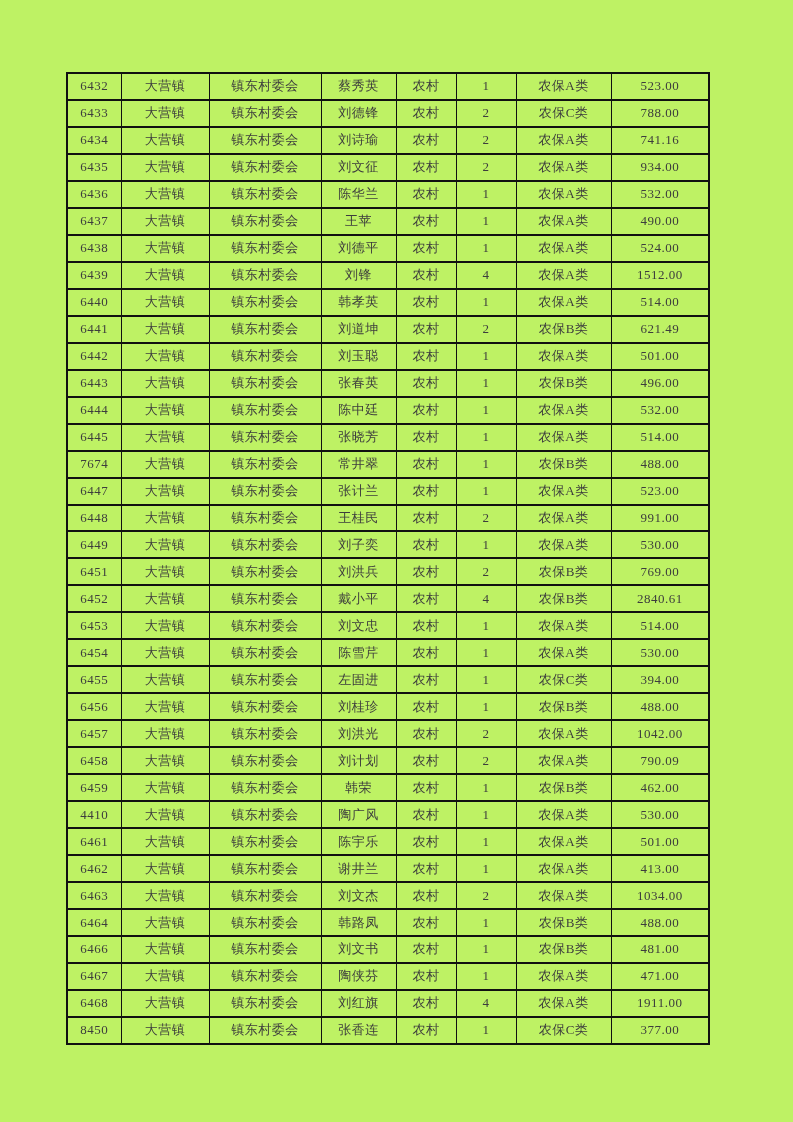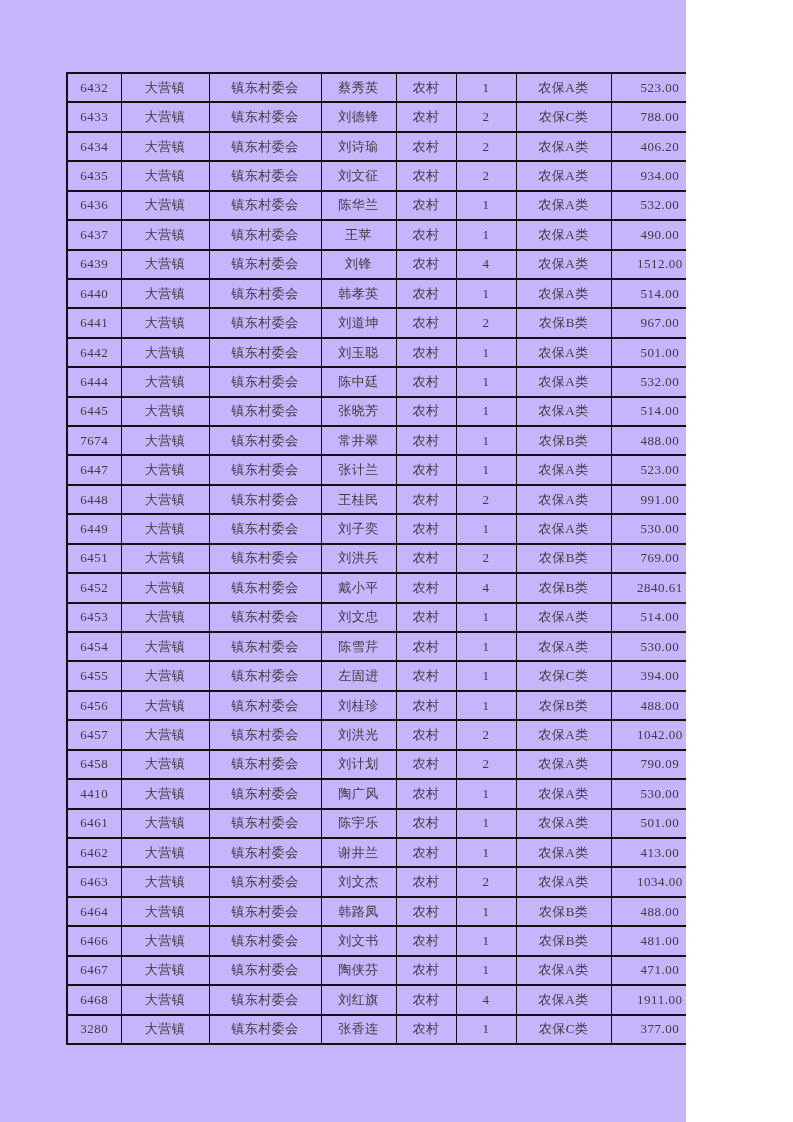--- a/index.html
+++ b/index.html
@@ -2,23 +2,23 @@
 <html><head>
 <meta charset="utf-8">
 <style>
   html, body {
     margin: 0;
     padding: 0;
     background: #ffffff;
   }
   .page {
     position: relative;
-    width: 686px;
+    width: 793px;
     height: 1122px;
-    background: #c4b5fd;
+    background: #bef264;
     overflow: hidden;
     font-family: "Liberation Serif", "DejaVu Serif", serif;
   }
   table.data-table {
     position: absolute;
     left: 66px;
     top: 72px;
     width: 642px;
     height: 973px;
     border-collapse: collapse;
@@ -79,21 +79,21 @@
   </tr>
 
   <tr>
     <td class="num">6434</td>
     <td>大营镇</td>
     <td>镇东村委会</td>
     <td>刘诗瑜</td>
     <td>农村</td>
     <td class="num">2</td>
     <td>农保A类</td>
-    <td class="num">406.20</td>
+    <td class="num">741.16</td>
   </tr>
 
   <tr>
     <td class="num">6435</td>
     <td>大营镇</td>
     <td>镇东村委会</td>
     <td>刘文征</td>
     <td>农村</td>
     <td class="num">2</td>
     <td>农保A类</td>
@@ -115,20 +115,30 @@
     <td class="num">6437</td>
     <td>大营镇</td>
     <td>镇东村委会</td>
     <td>王苹</td>
     <td>农村</td>
     <td class="num">1</td>
     <td>农保A类</td>
     <td class="num">490.00</td>
   </tr>
 
+  <tr>
+    <td class="num">6438</td>
+    <td>大营镇</td>
+    <td>镇东村委会</td>
+    <td>刘德平</td>
+    <td>农村</td>
+    <td class="num">1</td>
+    <td>农保A类</td>
+    <td class="num">524.00</td>
+  </tr>
 
   <tr>
     <td class="num">6439</td>
     <td>大营镇</td>
     <td>镇东村委会</td>
     <td>刘锋</td>
     <td>农村</td>
     <td class="num">4</td>
     <td>农保A类</td>
     <td class="num">1512.00</td>
@@ -146,34 +156,44 @@
   </tr>
 
   <tr>
     <td class="num">6441</td>
     <td>大营镇</td>
     <td>镇东村委会</td>
     <td>刘道坤</td>
     <td>农村</td>
     <td class="num">2</td>
     <td>农保B类</td>
-    <td class="num">967.00</td>
+    <td class="num">621.49</td>
   </tr>
 
   <tr>
     <td class="num">6442</td>
     <td>大营镇</td>
     <td>镇东村委会</td>
     <td>刘玉聪</td>
     <td>农村</td>
     <td class="num">1</td>
     <td>农保A类</td>
     <td class="num">501.00</td>
   </tr>
 
+  <tr>
+    <td class="num">6443</td>
+    <td>大营镇</td>
+    <td>镇东村委会</td>
+    <td>张春英</td>
+    <td>农村</td>
+    <td class="num">1</td>
+    <td>农保B类</td>
+    <td class="num">496.00</td>
+  </tr>
 
   <tr>
     <td class="num">6444</td>
     <td>大营镇</td>
     <td>镇东村委会</td>
     <td>陈中廷</td>
     <td>农村</td>
     <td class="num">1</td>
     <td>农保A类</td>
     <td class="num">532.00</td>
@@ -316,20 +336,30 @@
     <td class="num">6458</td>
     <td>大营镇</td>
     <td>镇东村委会</td>
     <td>刘计划</td>
     <td>农村</td>
     <td class="num">2</td>
     <td>农保A类</td>
     <td class="num">790.09</td>
   </tr>
 
+  <tr>
+    <td class="num">6459</td>
+    <td>大营镇</td>
+    <td>镇东村委会</td>
+    <td>韩荣</td>
+    <td>农村</td>
+    <td class="num">1</td>
+    <td>农保B类</td>
+    <td class="num">462.00</td>
+  </tr>
 
   <tr>
     <td class="num">4410</td>
     <td>大营镇</td>
     <td>镇东村委会</td>
     <td>陶广风</td>
     <td>农村</td>
     <td class="num">1</td>
     <td>农保A类</td>
     <td class="num">530.00</td>
@@ -408,21 +438,21 @@
     <td>镇东村委会</td>
     <td>刘红旗</td>
     <td>农村</td>
     <td class="num">4</td>
     <td>农保A类</td>
     <td class="num">1911.00</td>
   </tr>
 
 
   <tr>
-    <td class="num">3280</td>
+    <td class="num">8450</td>
     <td>大营镇</td>
     <td>镇东村委会</td>
     <td>张香连</td>
     <td>农村</td>
     <td class="num">1</td>
     <td>农保C类</td>
     <td class="num">377.00</td>
   </tr>
 </tbody>
   </table>

